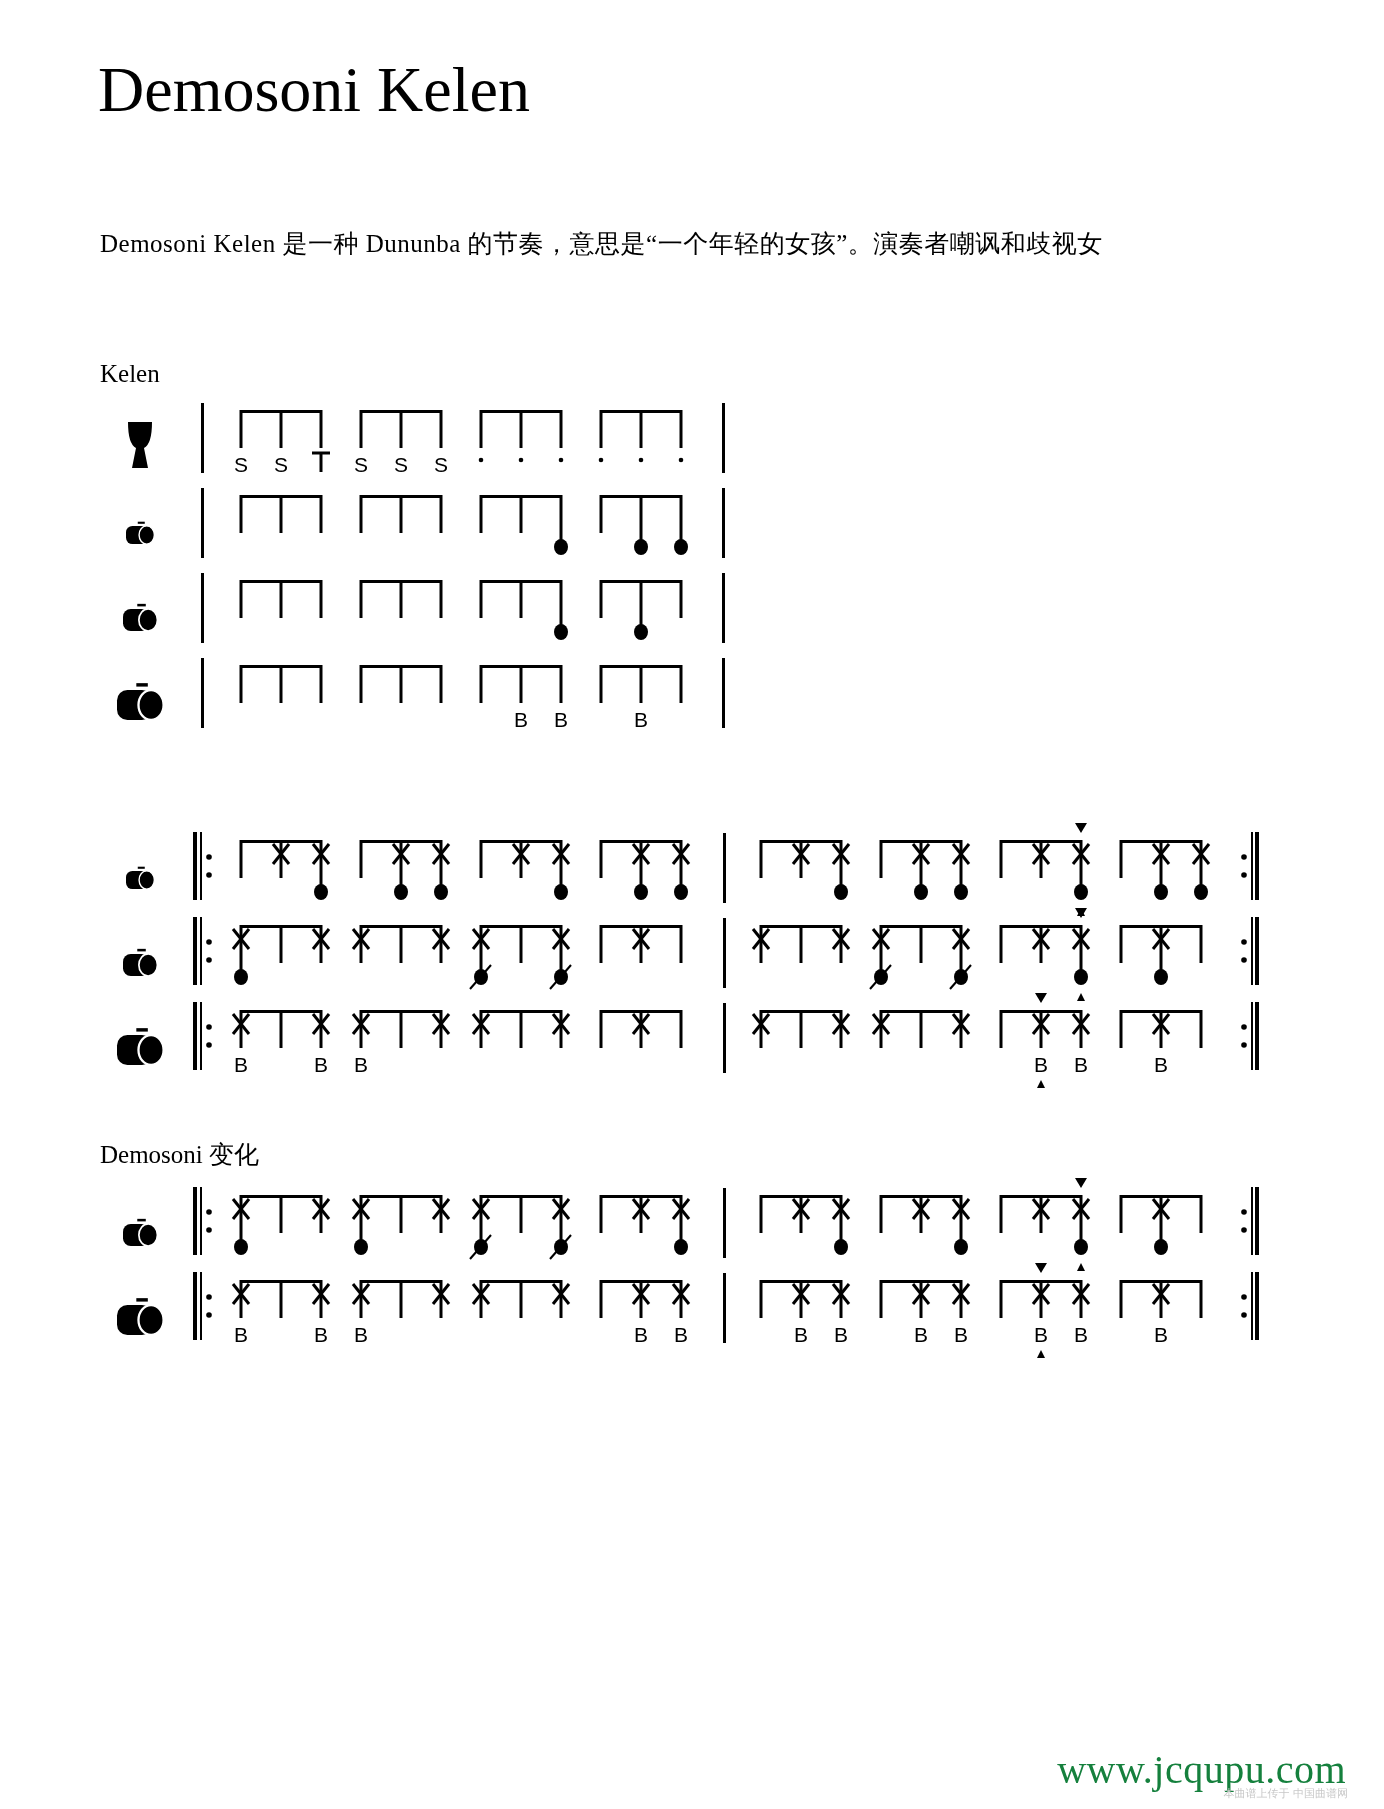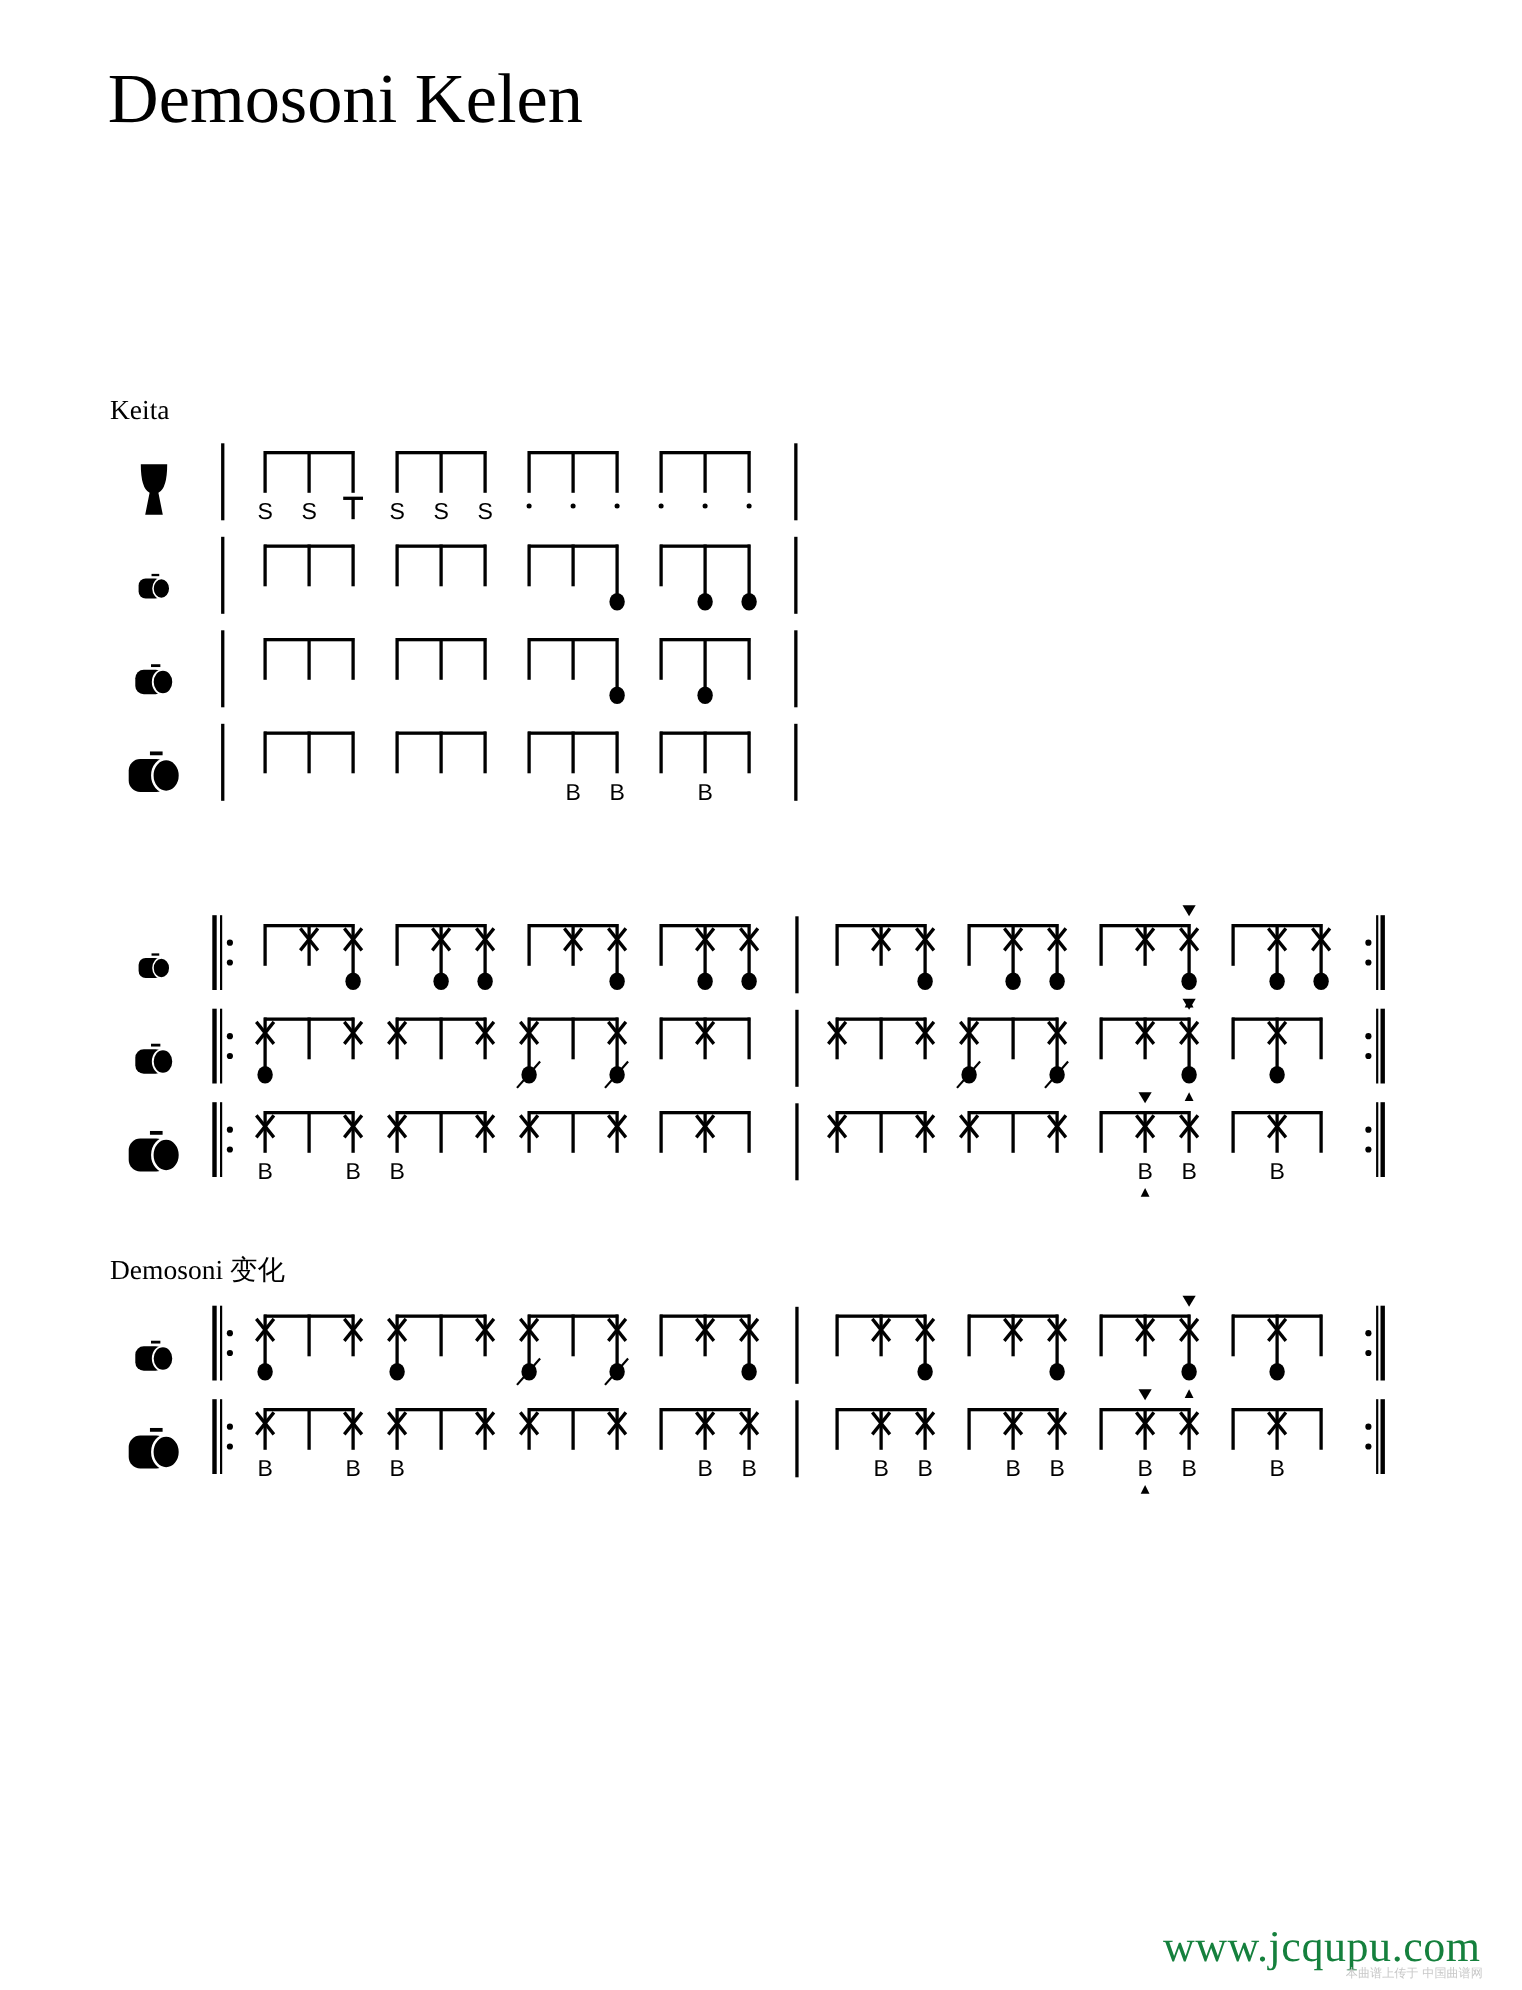--- a/index.html
+++ b/index.html
@@ -15,23 +15,24 @@
   .watermark-sub { position:absolute; right:36px; bottom:8px; font-family:"DejaVu Sans", sans-serif;
                    font-size:11px; color:#c8c8c8; }
   svg text { font-family:"Liberation Sans", "DejaVu Sans", sans-serif; }
 </style>
 </head>
 <body>
 
 <h1 class="title">Demosoni Kelen</h1>
 
 <div class="intro">
+  <p>Demosoni Kelen  是一种  Dununba  的节奏，意思是“一个年轻的女孩”。演奏者嘲讽和歧视女</p>
 </div>
 
-<div class="section-label" style="top:360px;">Keita</div>
+<div class="section-label" style="top:360px;">Kelen</div>
 <div class="section-label" style="top:1138px;">Demosoni  变化</div>
 
 <svg id="score" width="1384" height="1809" viewBox="0 0 1384 1809">
     <g>
       <rect x="201" y="403" width="3" height="70" fill="#000"></rect>
       <rect x="240" y="410" width="82" height="3" fill="#000"></rect>
       <line x1="241" y1="410" x2="241" y2="448" stroke="#000" stroke-width="3"></line>
       <text x="241" y="472" font-size="21" text-anchor="middle" fill="#000">S</text>
       <line x1="281" y1="410" x2="281" y2="448" stroke="#000" stroke-width="3"></line>
       <text x="281" y="472" font-size="21" text-anchor="middle" fill="#000">S</text>

